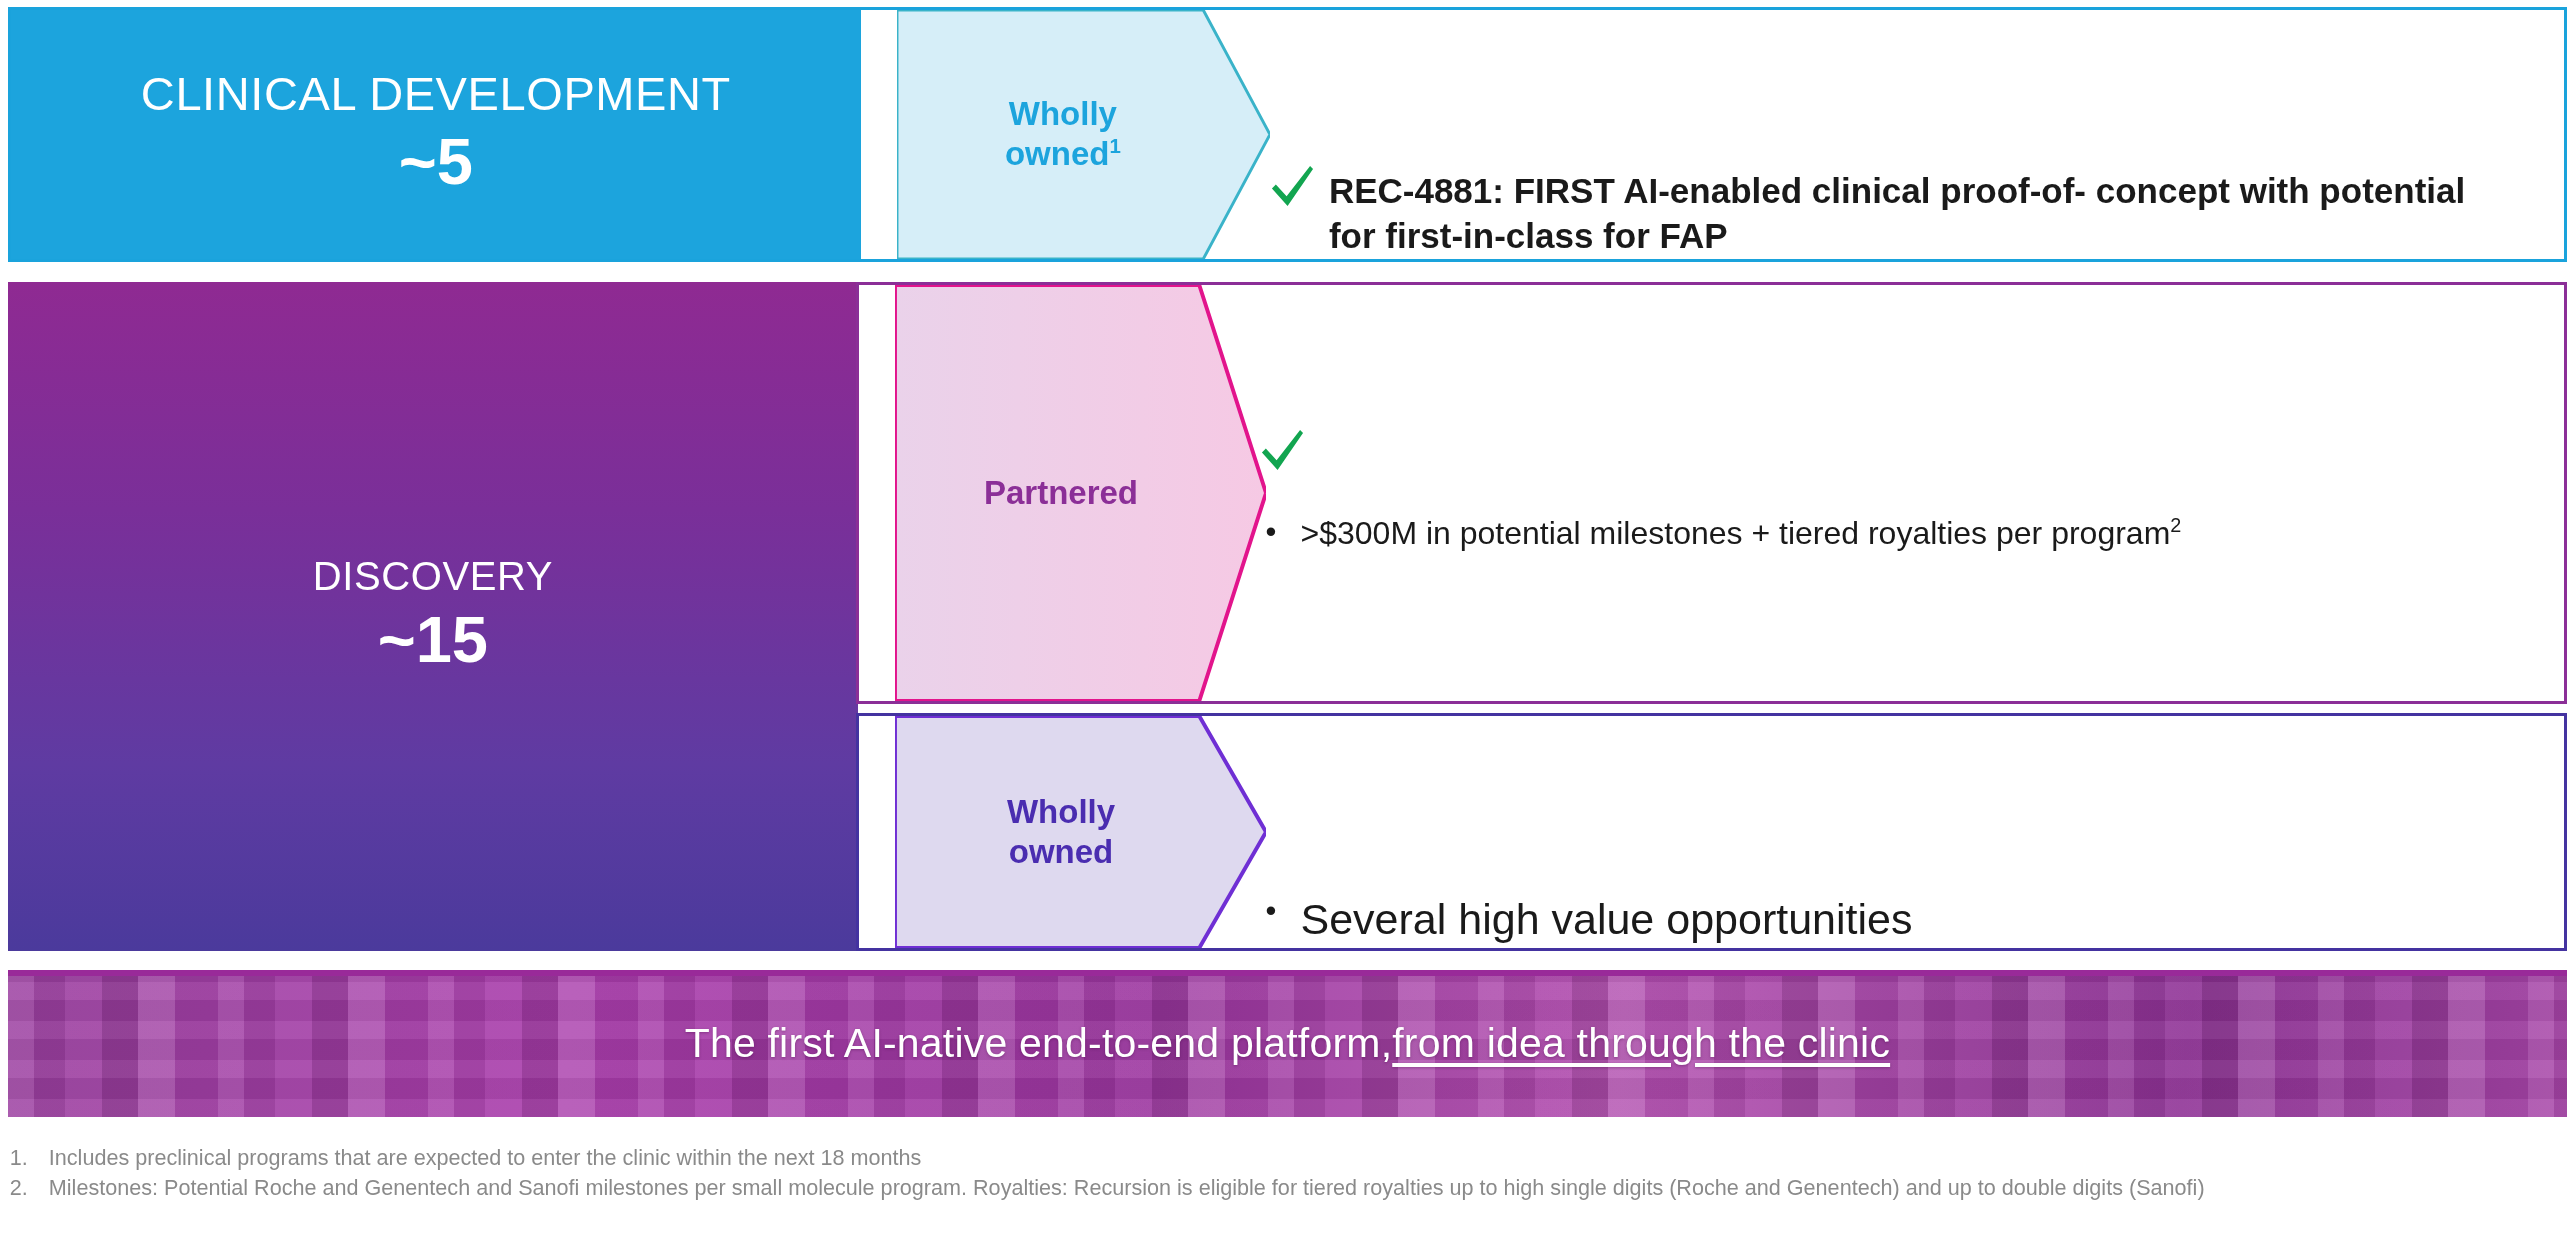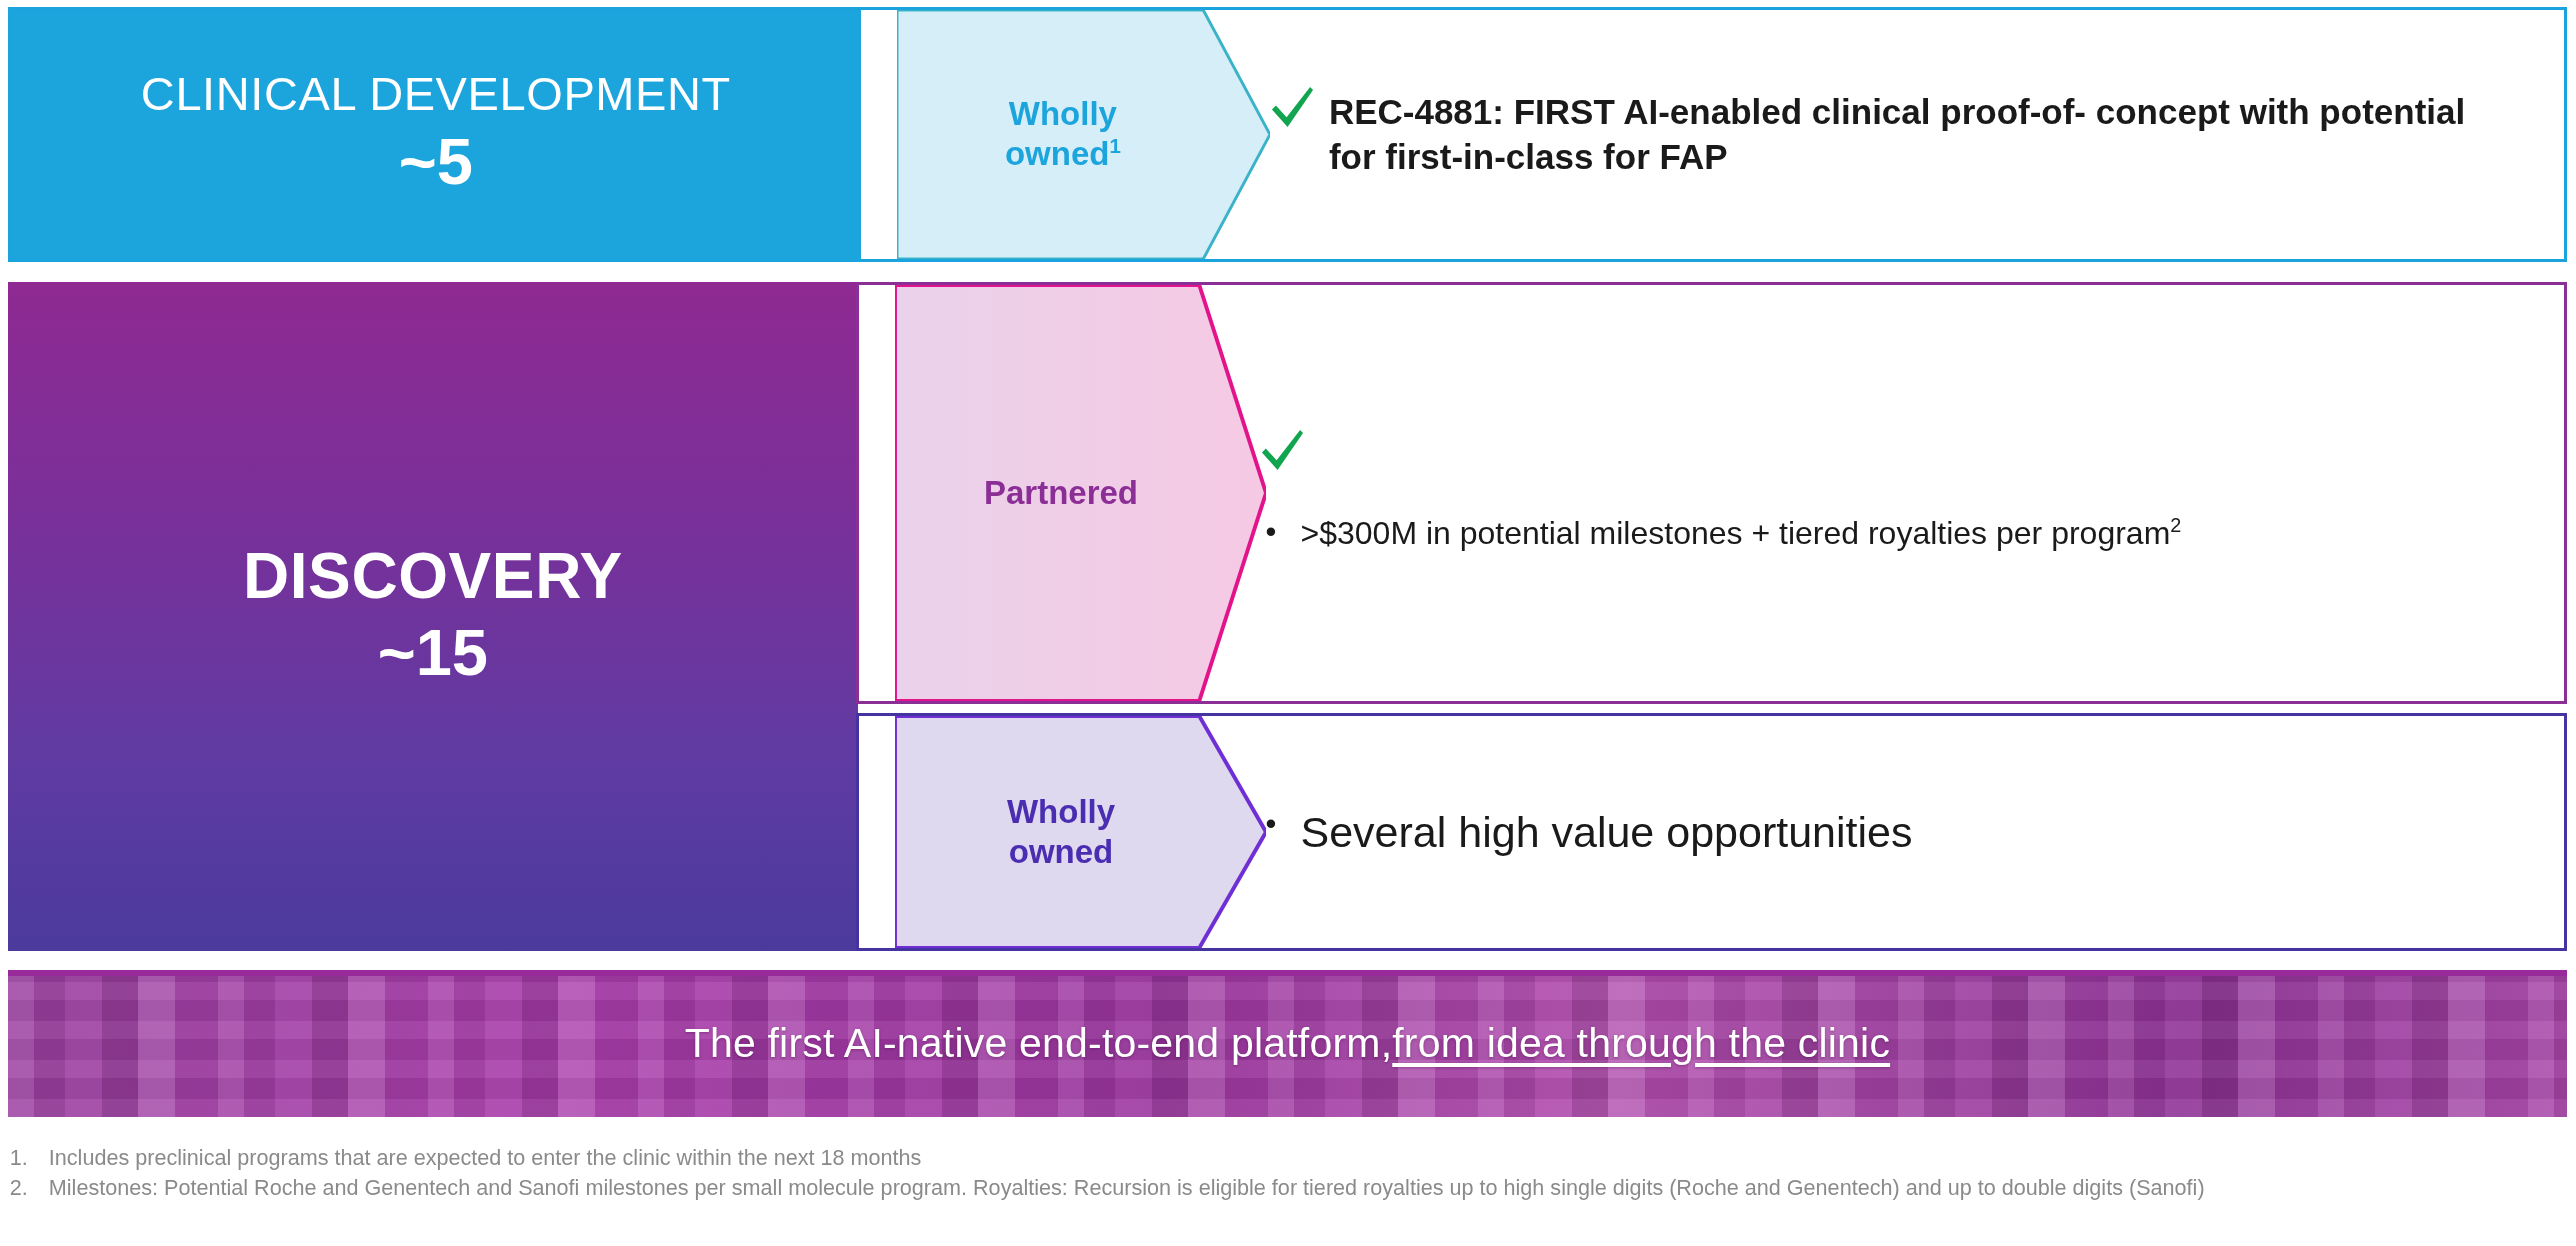--- a/index.html
+++ b/index.html
@@ -87,21 +87,21 @@
   }
 
   
   .pane {
     position: absolute;
     top: 0;
     height: 100%;
     box-sizing: border-box;
     display: flex;
     flex-direction: column;
-    justify-content: center;
+    justify-content: flex-end;
   }
   #clinical-right {
     left: 1226px;
     right: 0;
     padding-left: 31px;
     padding-right: 25.5px;
   }
   .hl-line {
     display: flex;
     align-items: flex-start;
@@ -131,23 +131,23 @@
     width: 850px;
     height: 669px;
     background: linear-gradient(180deg, #8f2a92 0%, #7a2f99 34%, #5f3ba2 72%, #4b3a9c 100%);
     display: flex;
     flex-direction: column;
     align-items: center;
     justify-content: center;
     color: #ffffff;
   }
   #discovery-left .stage-name {
-    font-size: 64px;
+    font-size: 40px;
     letter-spacing: 0.6px;
-    font-weight: 700;
+    font-weight: 400;
     line-height: 1.05;
   }
   #discovery-left .stage-count {
     font-size: 65px;
     font-weight: 700;
     line-height: 1.15;
     margin-top: 5.9px;
   }
 
   

